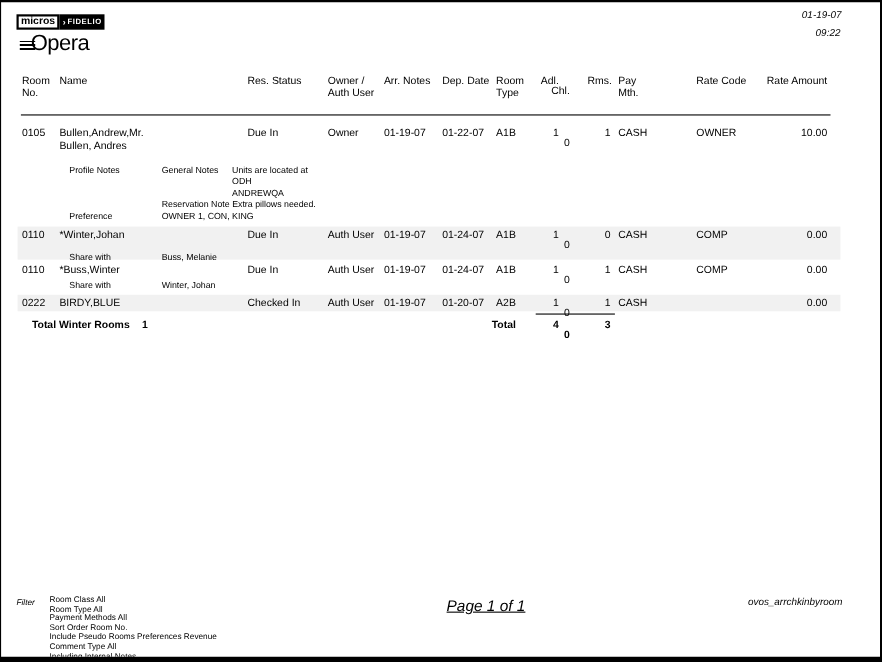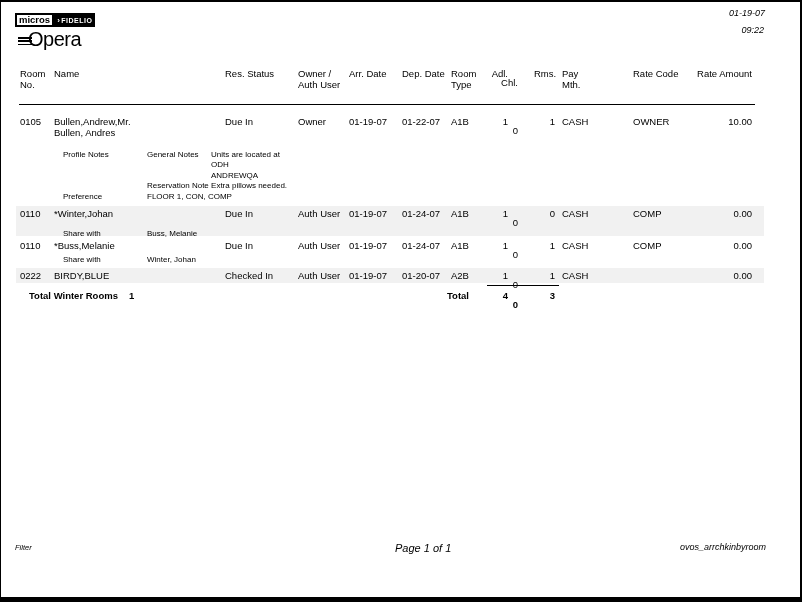--- a/index.html
+++ b/index.html
@@ -43,21 +43,21 @@
   .micros{border:2px solid #000;background:#fff;color:#000;font-weight:bold;font-size:9.5px;line-height:10px;padding:0 2px;display:flex;align-items:center;}
   .fidelio{background:#000;color:#fff;font-weight:bold;font-size:7px;letter-spacing:.5px;display:flex;align-items:center;padding:0 3px;}
   .fidelio .arr{font-size:8px;margin-right:1px;}
   .operalogo{position:absolute;left:17px;top:27px;display:flex;align-items:center;}
   .swoosh{display:inline-block;width:14px;height:10px;margin:6px -4px 0 0;
     background:repeating-linear-gradient(to bottom,#000 0 1.5px,transparent 1.5px 3.3px);}
   .operatxt{font-size:20px;line-height:20px;letter-spacing:-.5px;}
   
   .f-label{position:absolute;left:14px;top:541px;font-size:7.5px;font-style:italic;}
   .f-lines{position:absolute;left:44px;top:539px;font-size:7.5px;line-height:8.6px;white-space:pre-line;}
-  .f-page{position:absolute;left:394px;top:540px;font-size:11px;font-style:italic;}
+  .f-page{position:absolute;left:405px;top:540px;font-size:14px;font-style:italic;text-decoration:underline;}
   .f-id{position:absolute;right:34px;top:540px;font-size:9px;font-style:italic;}
 </style>
 </head>
 <body>
 
 <div class="page">
 
   <div class="lockup">
     <span class="micros">micros</span>
     <span class="fidelio">
@@ -76,21 +76,21 @@
   <div class="band" style="top:204px;height:30px;"></div>
   <div class="band" style="top:266px;height:15px;"></div>
 
   <div>
     <span class="cell c-room" style="top:67px">Room
 No.</span>
     <span class="cell c-name" style="top:67px">Name</span>
     <span class="cell c-status" style="top:67px">Res. Status</span>
     <span class="cell c-owner" style="top:67px">Owner /
 Auth User</span>
-    <span class="cell c-arr" style="top:67px">Arr. Date</span>
+    <span class="cell c-arr" style="top:67px">Arr. Notes</span>
     <span class="cell c-dep" style="top:67px">Dep. Date</span>
     <span class="cell c-type" style="top:67px">Room
 Type</span>
     <span class="cell c-adl" style="top:67px">Adl.</span>
     <span class="cell c-chl" style="top:67px">Chl.</span>
     <span class="cell c-rms" style="top:67px">Rms.</span>
     <span class="cell c-pay" style="top:67px">Pay
 Mth.</span>
     <span class="cell c-rate" style="top:67px">Rate Code</span>
     <span class="cell c-amt" style="top:67px">Rate Amount</span>
@@ -115,21 +115,21 @@
   </div>
 
   <div>
     <span class="cell small n-a" style="top:148px">Profile Notes</span>
     <span class="cell small n-b" style="top:148px">General Notes</span>
     <span class="cell small n-c" style="top:148px;line-height:10.4px">Units are located at
 ODH
 ANDREWQA</span>
     <span class="cell small n-b" style="top:179px"><span>Reservation Note</span> <span>Extra pillows needed.</span></span>
     <span class="cell small n-a" style="top:190px">Preference</span>
-    <span class="cell small n-b" style="top:190px">FLOOR 1, CON, COMP</span>
+    <span class="cell small n-b" style="top:190px">OWNER 1, CON, KING</span>
   </div>
 
   <div>
     <span class="cell c-room" style="top:207px">0110</span>
     <span class="cell c-name" style="top:207px">*Winter,Johan</span>
     <span class="cell c-status" style="top:207px">Due In</span>
     <span class="cell c-owner" style="top:207px">Auth User</span>
     <span class="cell c-arr" style="top:207px">01-19-07</span>
     <span class="cell c-dep" style="top:207px">01-24-07</span>
     <span class="cell c-type" style="top:207px">A1B</span>
@@ -138,21 +138,21 @@
     <span class="cell c-rms" style="top:207px">0</span>
     <span class="cell c-pay" style="top:207px">CASH</span>
     <span class="cell c-rate" style="top:207px">COMP</span>
     <span class="cell c-amt" style="top:207px">0.00</span>
   </div>
   <span class="cell small n-a" style="top:227px">Share with</span>
   <span class="cell small n-b" style="top:227px">Buss, Melanie</span>
 
   <div>
     <span class="cell c-room" style="top:239px">0110</span>
-    <span class="cell c-name" style="top:239px">*Buss,Melanie</span>
+    <span class="cell c-name" style="top:239px">*Buss,Winter</span>
     <span class="cell c-status" style="top:239px">Due In</span>
     <span class="cell c-owner" style="top:239px">Auth User</span>
     <span class="cell c-arr" style="top:239px">01-19-07</span>
     <span class="cell c-dep" style="top:239px">01-24-07</span>
     <span class="cell c-type" style="top:239px">A1B</span>
     <span class="cell c-adl" style="top:239px">1</span>
     <span class="cell c-chl" style="top:239px">0</span>
     <span class="cell c-rms" style="top:239px">1</span>
     <span class="cell c-pay" style="top:239px">CASH</span>
     <span class="cell c-rate" style="top:239px">COMP</span>
@@ -179,16 +179,23 @@
 
   <div class="rule" style="left:486px;top:283px;width:72px;"></div>
   <span class="cell b" style="left:28px;top:289px">Total Winter Rooms</span>
   <span class="cell b" style="left:128px;top:289px">1</span>
   <span class="cell b" style="left:446px;top:289px">Total</span>
   <span class="cell b c-adl" style="top:289px">4</span>
   <span class="cell b c-chl" style="top:289px">0</span>
   <span class="cell b c-rms" style="top:289px">3</span>
 
   <div class="f-label">Filter</div>
+  <div class="f-lines">Room Class All
+Room Type All
+Payment Methods All
+Sort Order Room No.
+Include Pseudo Rooms Preferences Revenue
+Comment Type All
+Including Internal Notes</div>
   <div class="f-page">Page 1 of 1</div>
   <div class="f-id">ovos_arrchkinbyroom</div>
 
 </div>
 
 </body></html>

